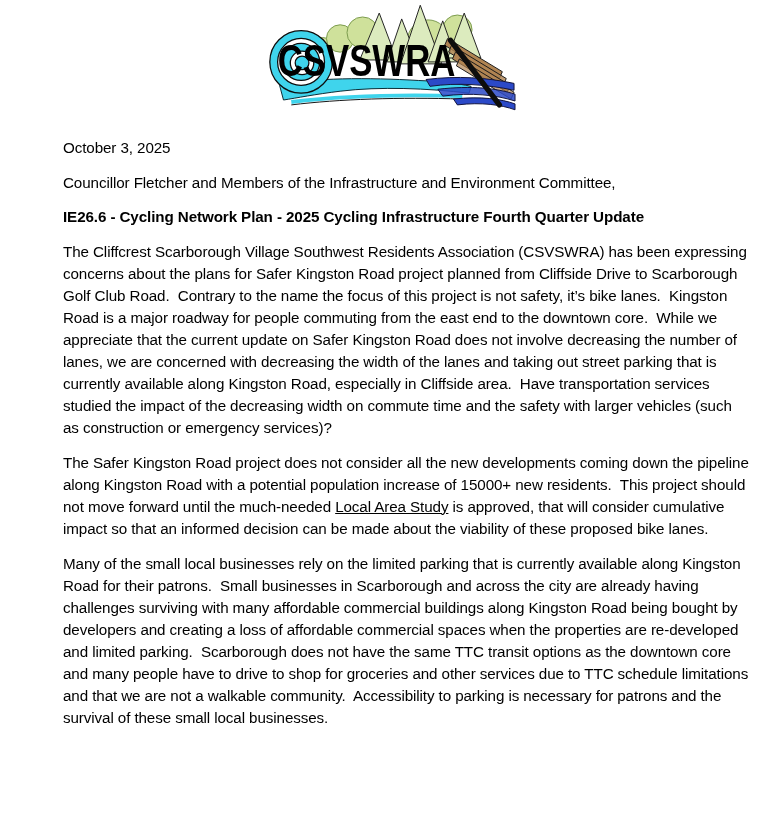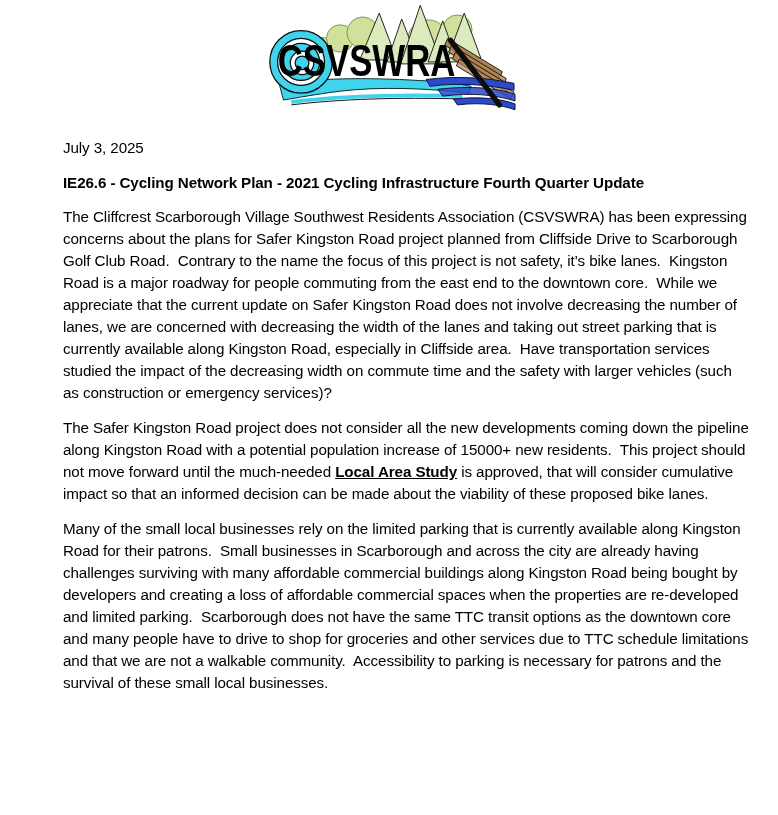--- a/index.html
+++ b/index.html
@@ -25,21 +25,21 @@
   }
   .letter p {
     margin: 0 0 13px 0;
     font-size: 15.2px;
     line-height: 21.5px;
     letter-spacing: -0.1px;
     white-space: pre-wrap;
   }
   .letter p.body-para { line-height: 22px; }
   .subject { font-weight: bold; }
-  .emphasis { font-weight: bold; text-decoration: underline; }
+  .emphasis { font-weight: normal; text-decoration: underline; }
 </style>
 </head>
 <body>
 
 <div class="page">
 
   <div class="logo-wrap">
     <svg width="254" height="110" viewBox="0 0 260 112" xmlns="http://www.w3.org/2000/svg">
 
       <g stroke="#7a9a4c" stroke-width="1" fill="#cfe19b">
@@ -82,20 +82,21 @@
         <circle cx="41" cy="61" r="12" fill="#ffffff"></circle>
         <circle cx="41" cy="61" r="7" fill="#3fd4ec"></circle>
       </g>
 
       <text x="16" y="74" font-family="Liberation Sans, sans-serif" font-size="46" font-weight="bold" textLength="182" lengthAdjust="spacingAndGlyphs" fill="#000000">CSVSWRA</text>
       <line x1="193" y1="38" x2="243" y2="104" stroke-width="5.5" stroke-linecap="round" stroke="#0d0d0d"></line>
     </svg>
   </div>
 
   <main class="letter">
-    <p class="head-line">July 3, 2025</p>
-    <p class="head-line subject">IE26.6 - Cycling Network Plan - 2021 Cycling Infrastructure Fourth Quarter Update</p>
+    <p class="head-line">October 3, 2025</p>
+    <p class="head-line">Councillor Fletcher and Members of the Infrastructure and Environment Committee,</p>
+    <p class="head-line subject">IE26.6 - Cycling Network Plan - 2025 Cycling Infrastructure Fourth Quarter Update</p>
     <p class="body-para">The Cliffcrest Scarborough Village Southwest Residents Association (CSVSWRA) has been expressing concerns about the plans for Safer Kingston Road project planned from Cliffside Drive to Scarborough Golf Club Road.  Contrary to the name the focus of this project is not safety, it’s bike lanes.  Kingston Road is a major roadway for people commuting from the east end to the downtown core.  While we appreciate that the current update on Safer Kingston Road does not involve decreasing the number of lanes, we are concerned with decreasing the width of the lanes and taking out street parking that is currently available along Kingston Road, especially in Cliffside area.  Have transportation services studied the impact of the decreasing width on commute time and the safety with larger vehicles (such as construction or emergency services)?</p>
     <p class="body-para"><span>The Safer Kingston Road project does not consider all the new developments coming down the pipeline along Kingston Road with a potential population increase of 15000+ new residents.  This project should not move forward until the much-needed </span><span class="emphasis">Local Area Study</span><span> is approved, that will consider cumulative impact so that an informed decision can be made about the viability of these proposed bike lanes.</span></p>
     <p class="body-para">Many of the small local businesses rely on the limited parking that is currently available along Kingston Road for their patrons.  Small businesses in Scarborough and across the city are already having challenges surviving with many affordable commercial buildings along Kingston Road being bought by developers and creating a loss of affordable commercial spaces when the properties are re-developed and limited parking.  Scarborough does not have the same TTC transit options as the downtown core and many people have to drive to shop for groceries and other services due to TTC schedule limitations and that we are not a walkable community.  Accessibility to parking is necessary for patrons and the survival of these small local businesses.</p>
   </main>
 
 </div>
 
 </body></html>

